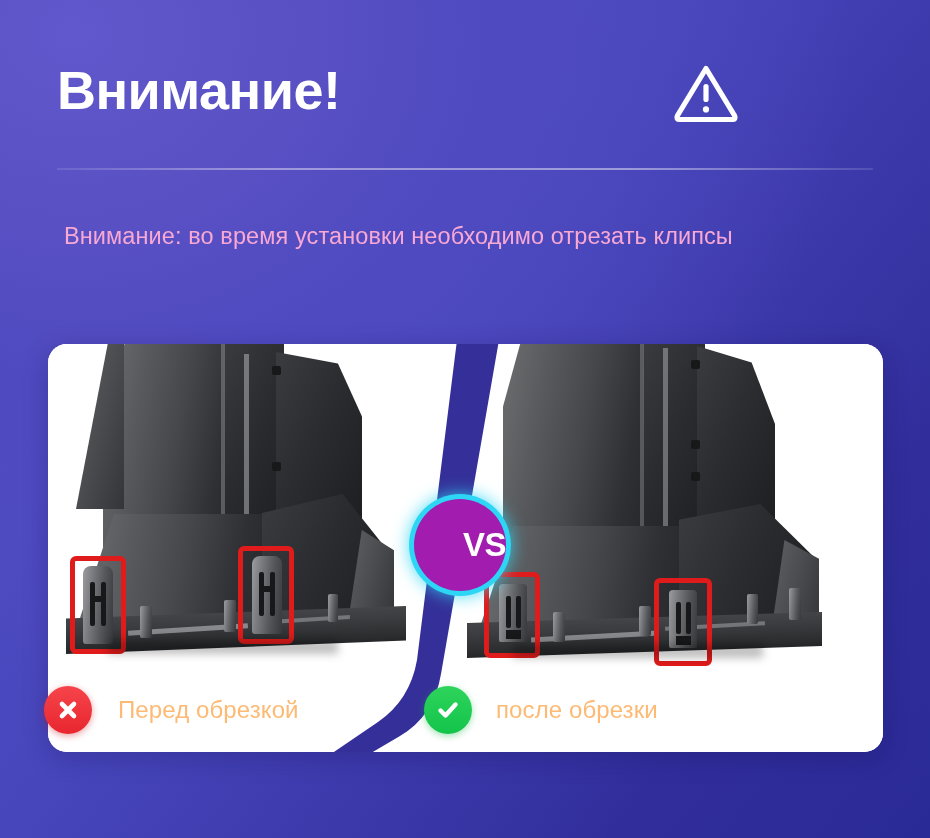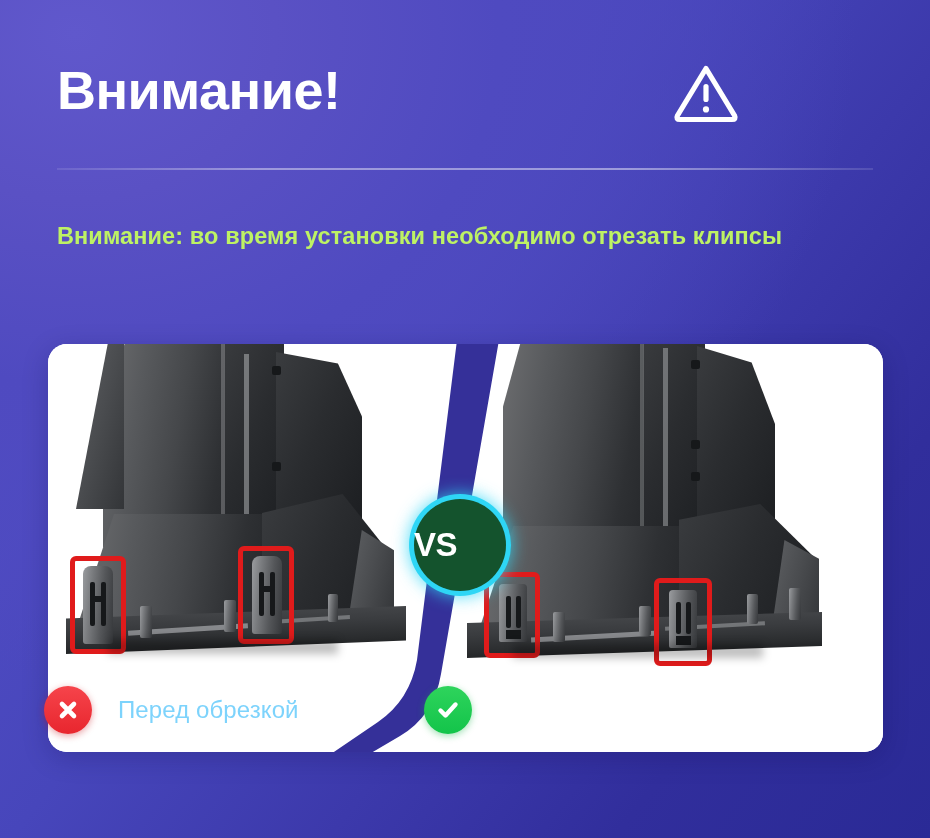--- a/index.html
+++ b/index.html
@@ -33,22 +33,22 @@
     position:absolute; right:52px; top:62px;
     width:66px; height:62px;
   }
   #divider {
     position:absolute; left:57px; top:168px; width:816px; height:2px;
     background:linear-gradient(90deg, rgba(255,255,255,0.10) 0%, rgba(255,255,255,0.42) 25%, rgba(255,255,255,0.46) 70%, rgba(255,255,255,0.12) 100%);
   }
 
   
   #body-text {
-    position:absolute; left:57px; top:210px; width:830px;
-    color:#bef264; font-size:23.5px; font-weight:bold;
+    position:absolute; left:64px; top:210px; width:830px;
+    color:#f9a8d4; font-size:23.5px; font-weight:normal;
     line-height:52px; letter-spacing:0.1px;
   }
   #body-text .ln { display:block; white-space:nowrap; }
 
   
   #card {
     position:absolute; left:48px; top:344px;
     width:835px; height:408px;
     background:#ffffff;
     border-radius:19px;
@@ -97,22 +97,22 @@
   
   #diag {
     position:absolute; left:0; top:0; width:835px; height:408px;
     pointer-events:none;
   }
 
   
   #vs-badge {
     position:absolute; left:414px; top:499px;
     width:92px; height:92px; border-radius:50%;
-    background:#14532d;
-    display:flex; align-items:center; justify-content:flex-start;
+    background:#a21caf;
+    display:flex; align-items:center; justify-content:flex-end;
     box-shadow:0 0 0 5px #2ed6f5, 0 0 16px 6px rgba(46,214,245,0.75);
     z-index:6;
   }
   #vs-text {
     color:#ffffff; font-size:33px; font-weight:bold; letter-spacing:-0.5px;
   }
 
   
   .lbl-row{
     position:absolute; top:680px; height:60px;
@@ -121,21 +121,21 @@
   #lbl-left  { left:44px; }
   #lbl-right { left:424px; }
   .badge-circ{
     width:48px; height:48px; border-radius:50%;
     display:flex; align-items:center; justify-content:center;
     flex:0 0 auto;
   }
   #x-circ { background:linear-gradient(180deg,#f6444b 0%,#e8262e 100%); box-shadow:0 2px 7px rgba(200,20,30,.4); }
   #chk-circ { background:linear-gradient(180deg,#2ed45c 0%,#13c44a 100%); box-shadow:0 2px 7px rgba(20,180,70,.4); }
   .lbl-text{
-    color:#7dd3fc; font-size:24px; font-weight:500; letter-spacing:0.1px;
+    color:#fdba74; font-size:24px; font-weight:500; letter-spacing:0.1px;
     white-space:nowrap;
   }
   #lbl-left  .lbl-text { margin-left:26px; }
   #lbl-right .lbl-text { margin-left:24px; }
 </style>
 </head>
 <body>
 
 <div id="bg"></div>
 
@@ -268,13 +268,14 @@
   </span>
   <span class="lbl-text">Перед обрезкой</span>
 </div>
 
 <div class="lbl-row" id="lbl-right">
   <span class="badge-circ" id="chk-circ">
     <svg width="28" height="28" viewBox="0 0 28 28">
       <path d="M6.5 14.5 L11.5 19.5 L21.5 8.5" stroke="#ffffff" stroke-width="4.4" stroke-linecap="round" stroke-linejoin="round" fill="none"></path>
     </svg>
   </span>
+  <span class="lbl-text">после обрезки</span>
 </div>
 
 </body></html>

